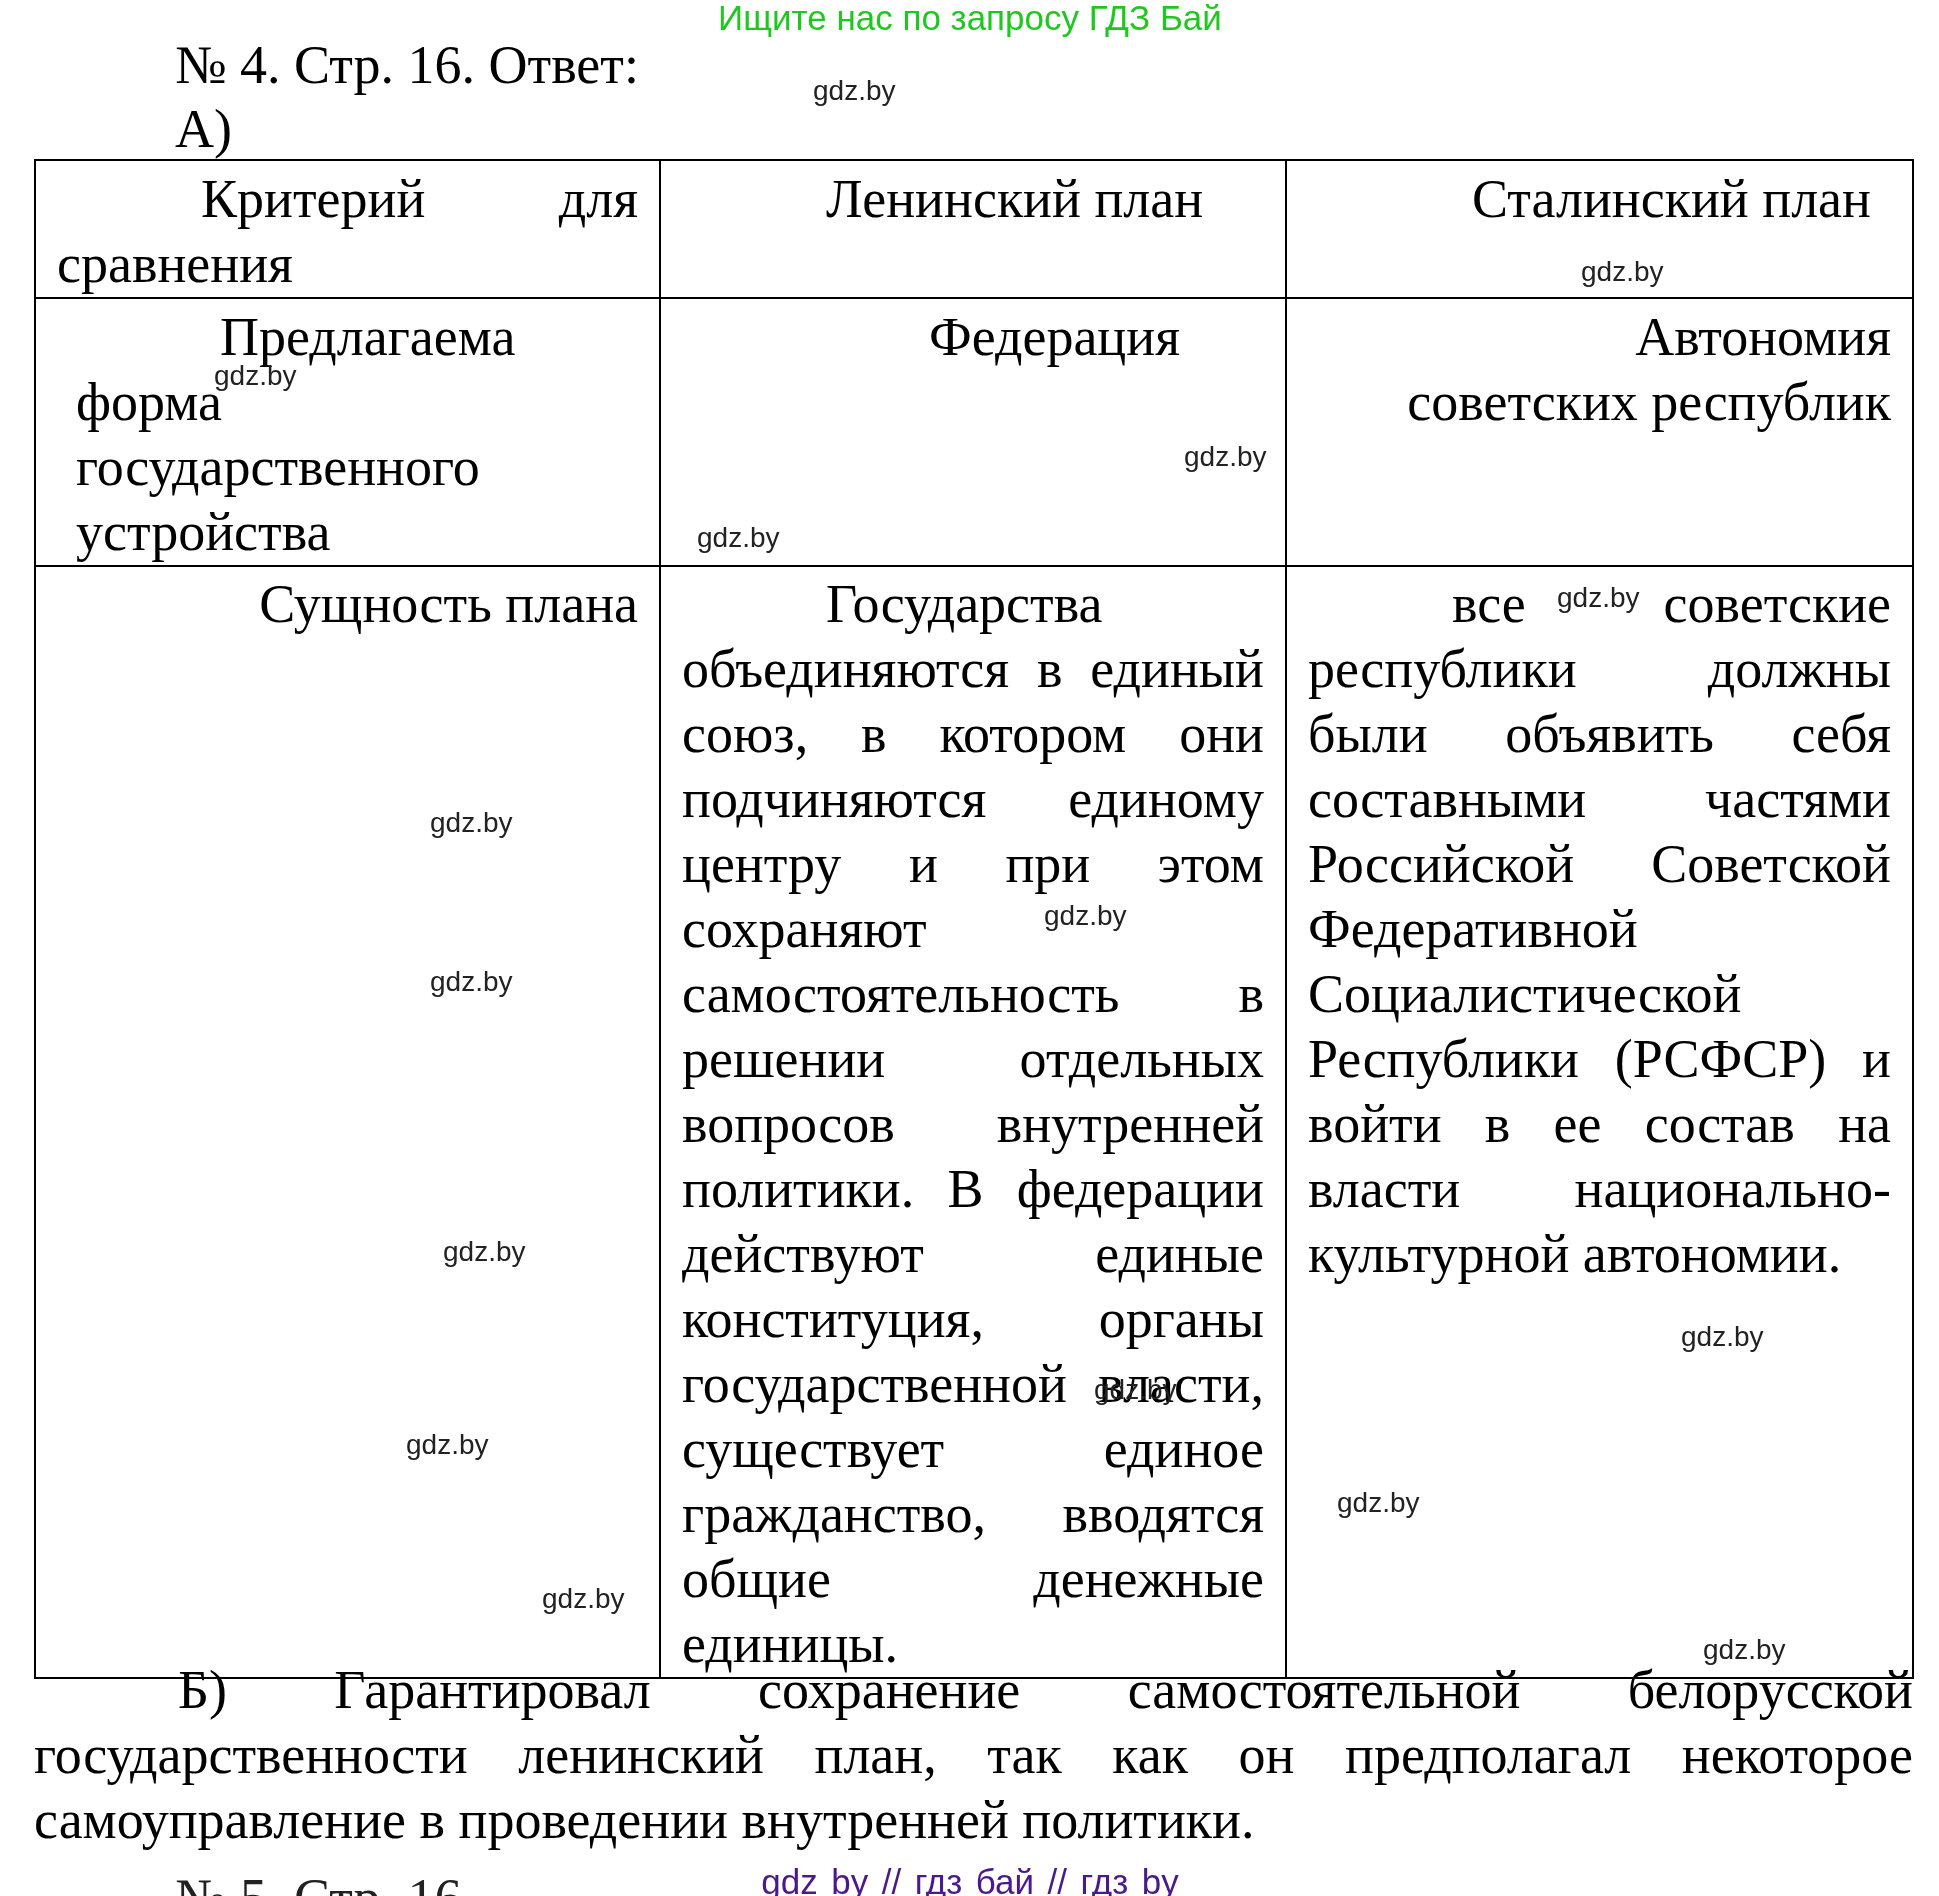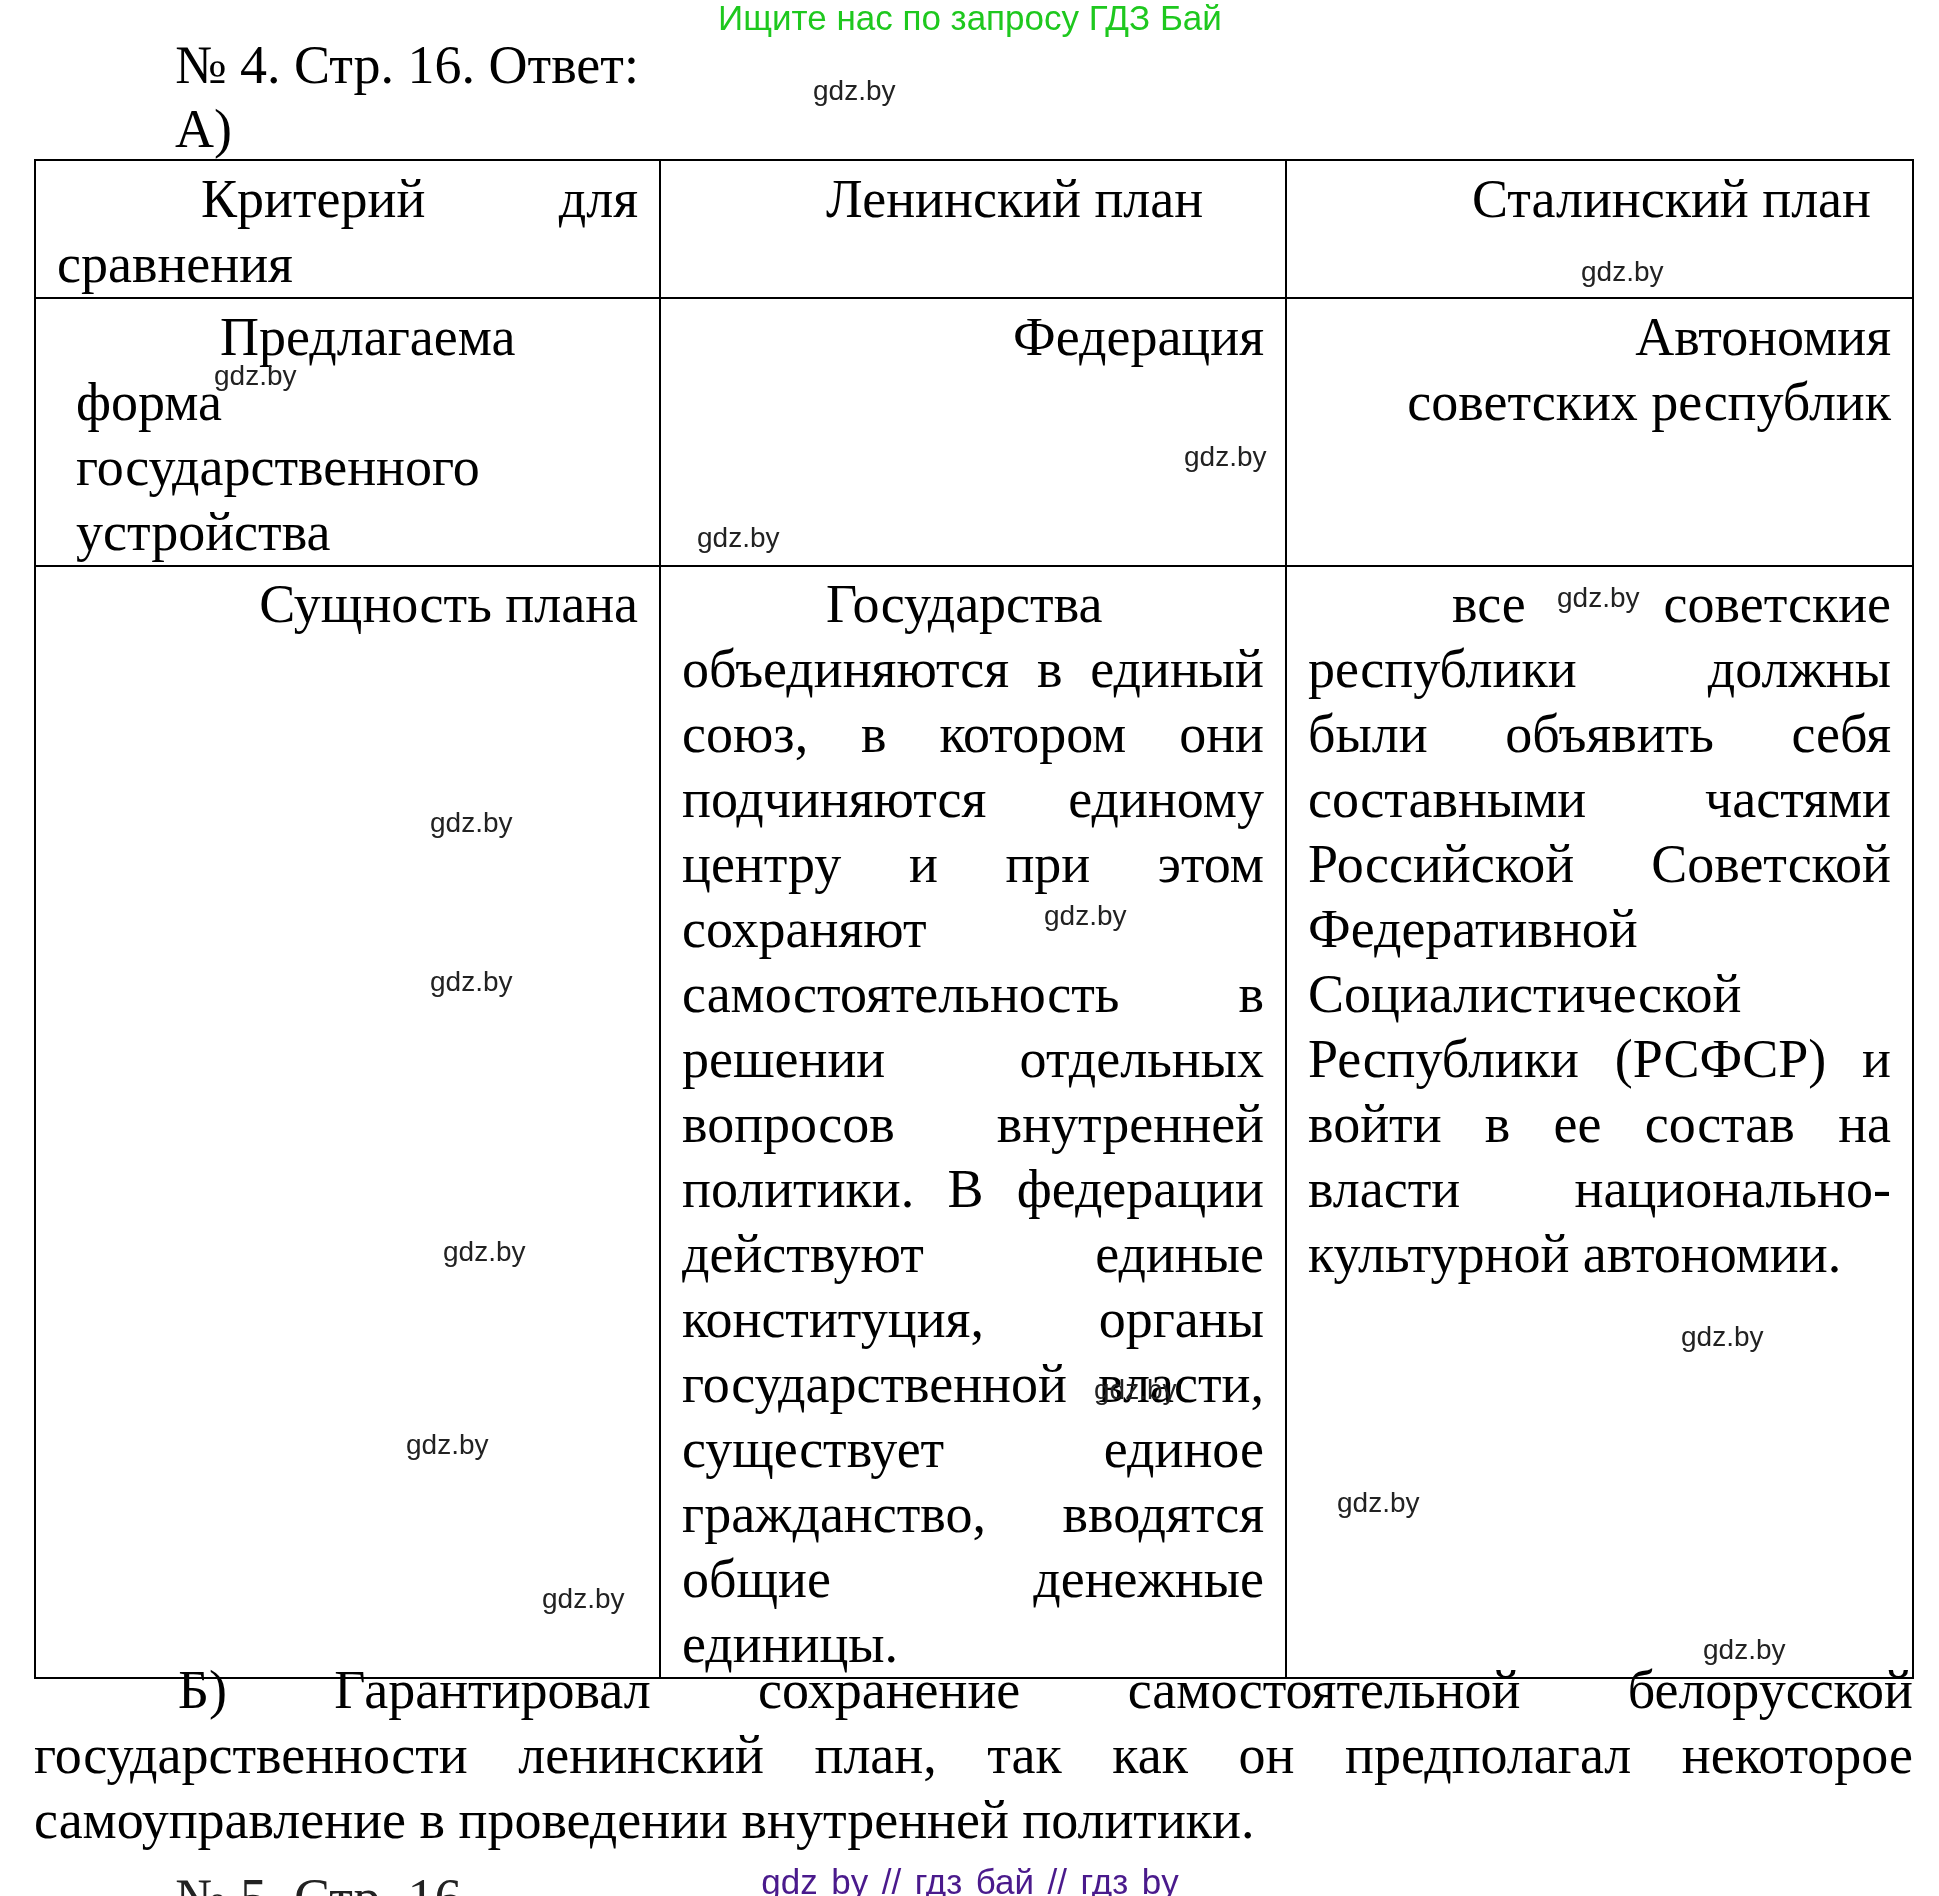--- a/index.html
+++ b/index.html
@@ -42,21 +42,21 @@
       <col class="c3">
     </colgroup>
   <tbody>
       <tr class="r1">
     <td class="just">Критерий для сравнения</td>
     <td class="just" style="text-indent:144px;text-align:left">Ленинский план</td>
     <td class="just" style="text-indent:144px;text-align:center">Сталинский план</td>
   </tr>
   <tr class="r2">
     <td style="text-indent:144px;text-align:left">Предлагаема форма государственного устройства</td>
-    <td style="text-indent:144px;text-align:right">Федерация</td>
+    <td style="text-indent:144px;text-align:center">Федерация</td>
     <td style="text-indent:144px;text-align:right">Автономия советских республик</td>
   </tr>
   <tr class="r3">
     <td style="text-indent:144px;text-align:right">Сущность плана</td>
     <td class="just">Государства объединяются в единый союз, в котором они подчиняются единому центру и при этом сохраняют самостоятельность в решении отдельных вопросов внутренней политики. В федерации действуют единые конституция, органы государственной власти, существует единое гражданство, вводятся общие денежные единицы.</td>
     <td class="just">все советские республики должны были объявить себя составными частями Российской Советской Федеративной Социалистической Республики (РСФСР) и войти в ее состав на власти национально-культурной автономии.</td>
   </tr>
 </tbody>
   </table>
 

